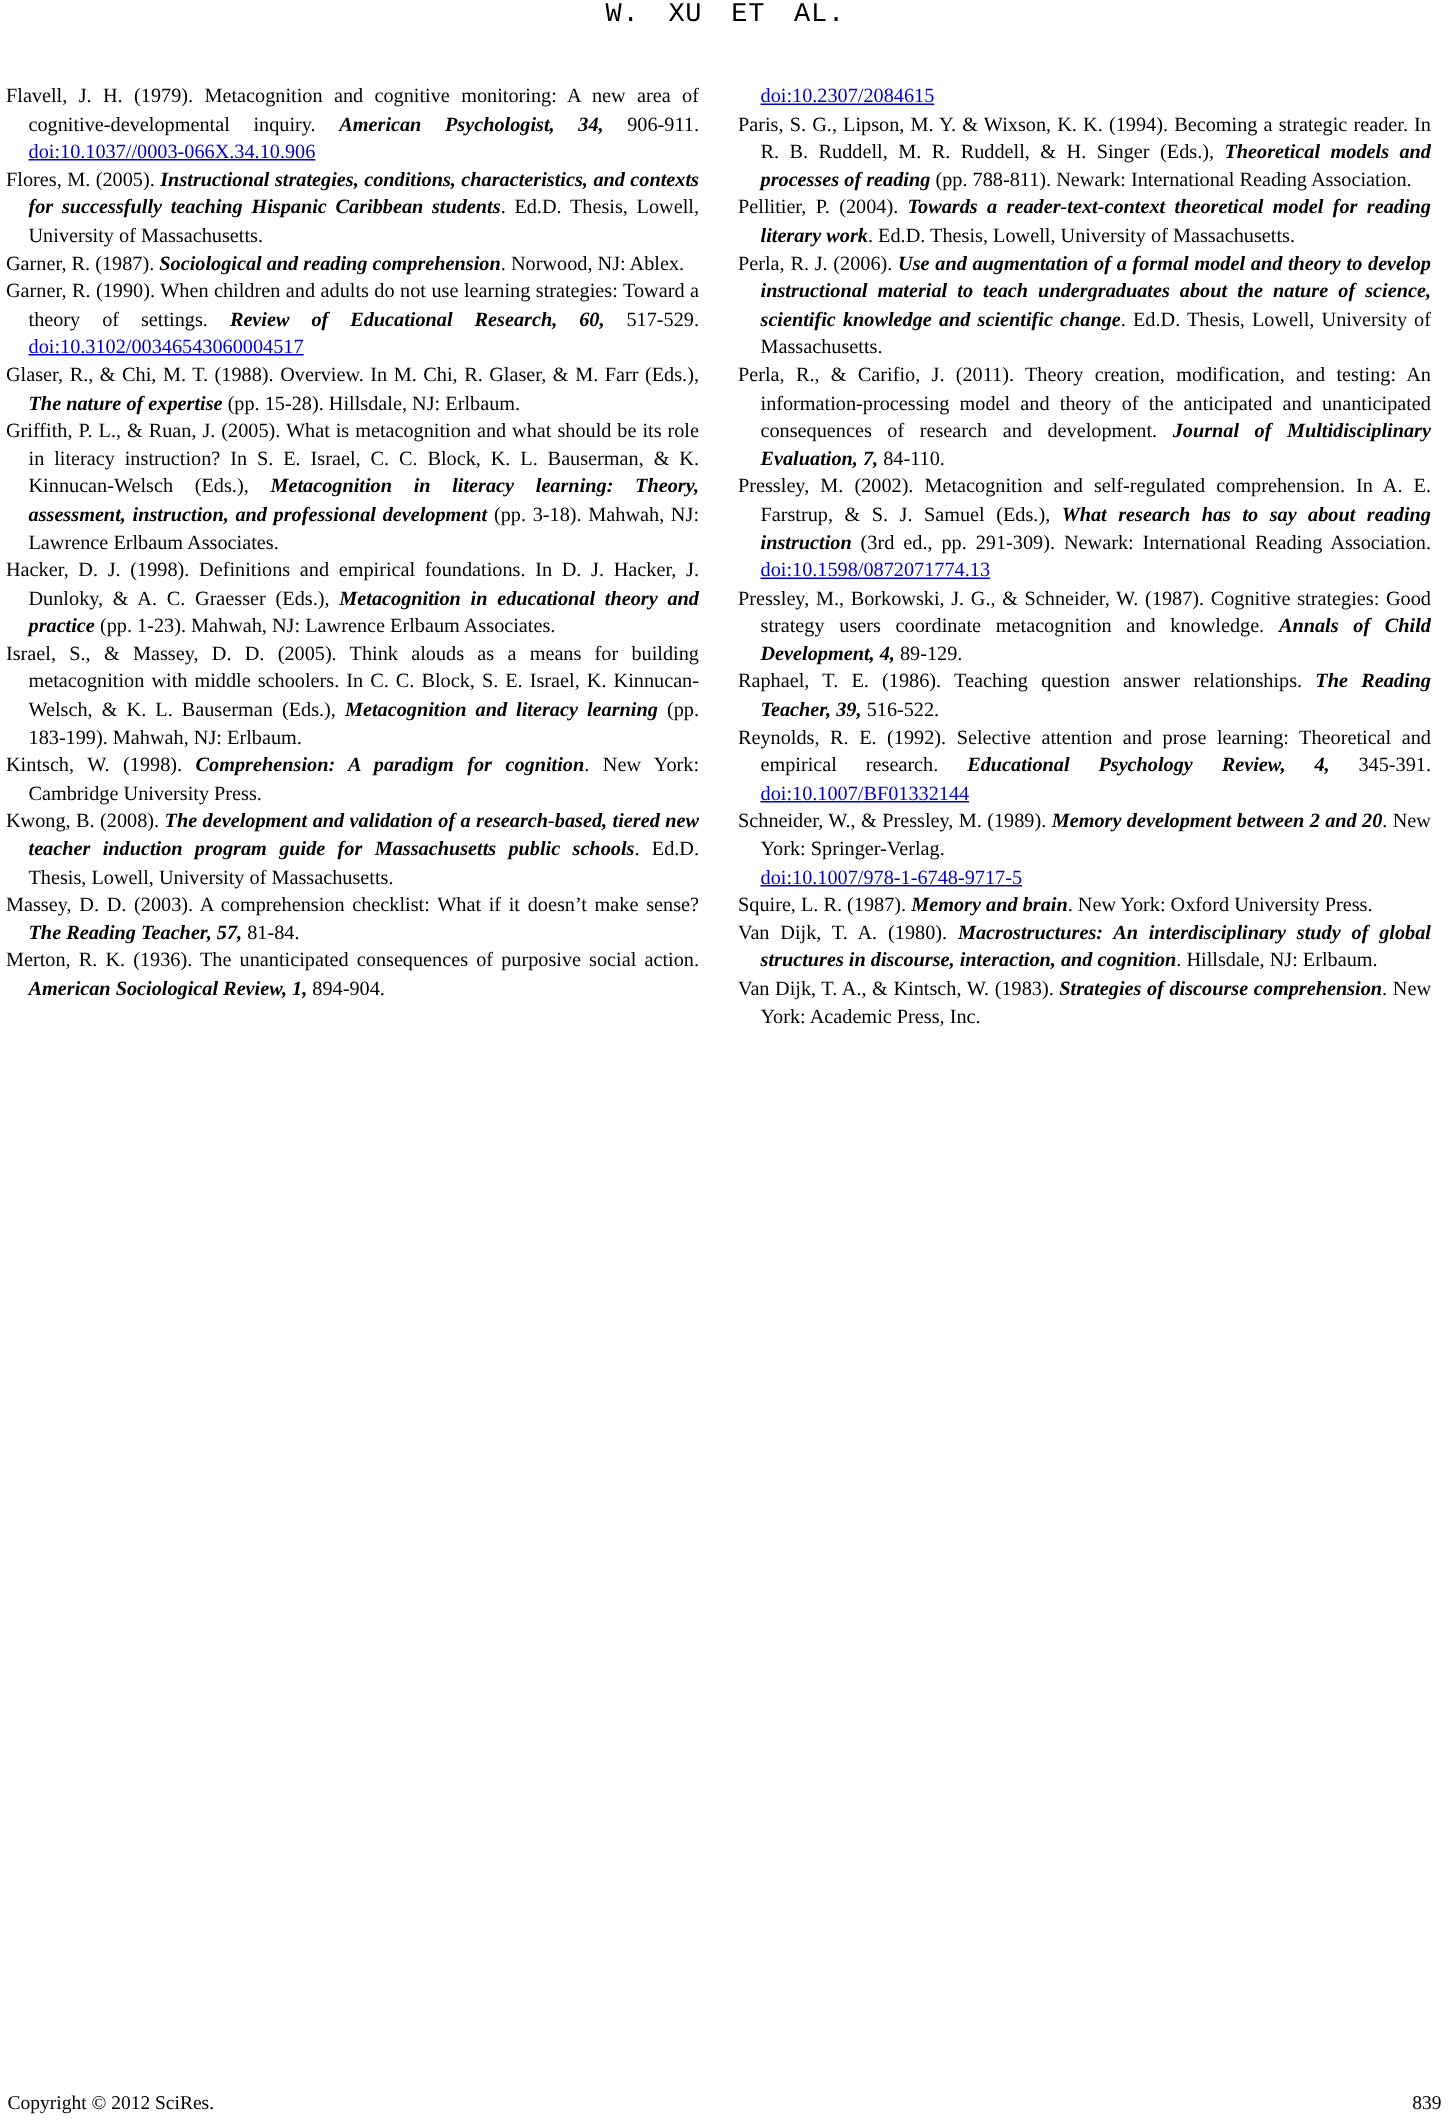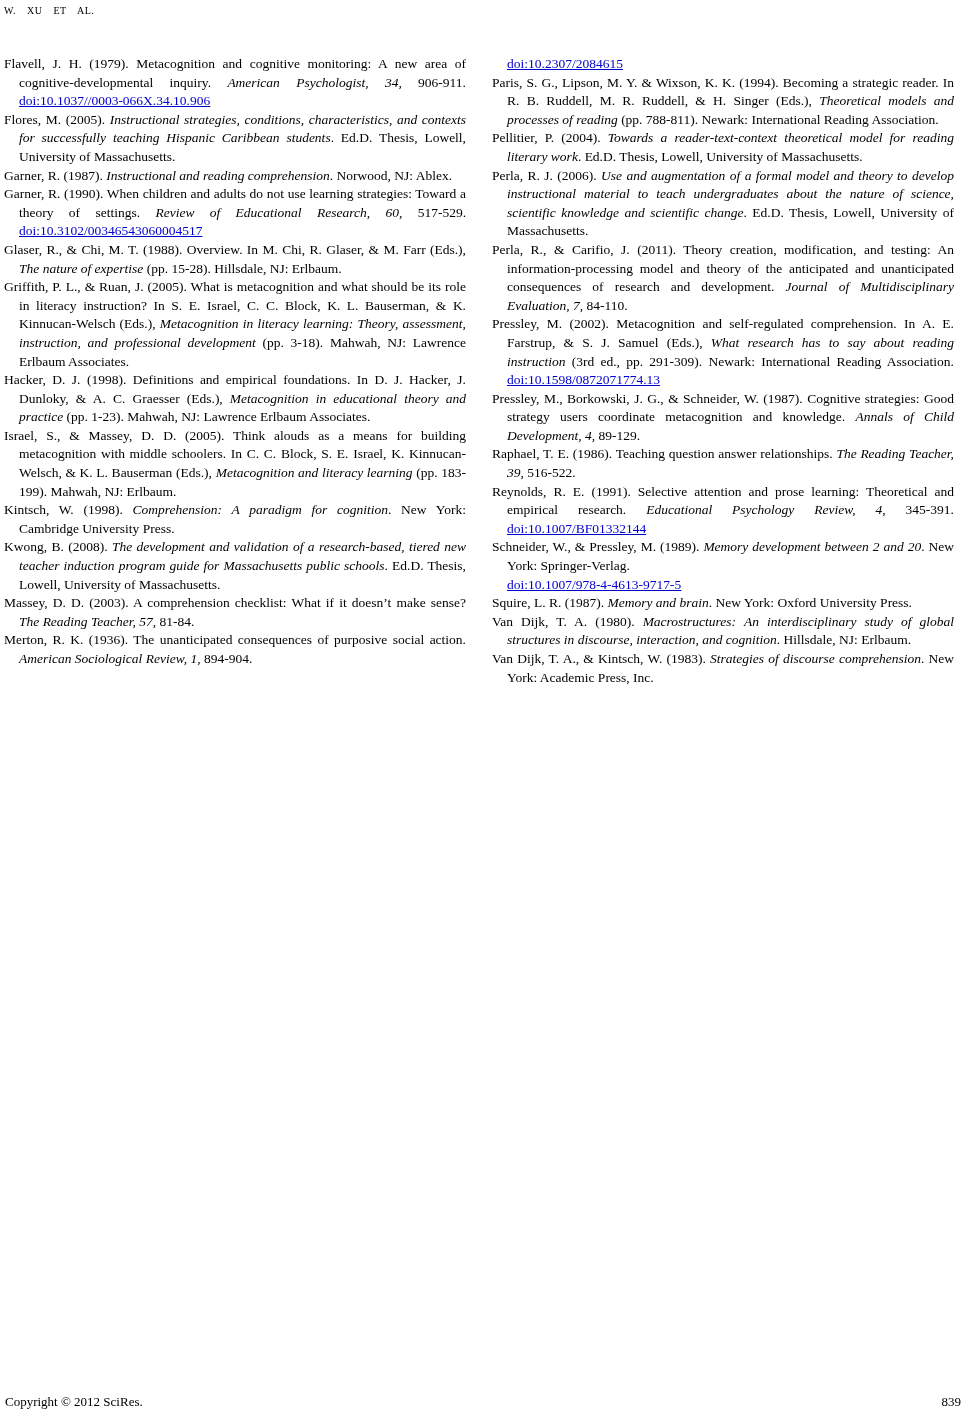--- a/index.html
+++ b/index.html
@@ -9,42 +9,44 @@
     width: 968px; height: 1414px;
     background: var(--page-bg);
     color: var(--text-color);
     font-family: "Liberation Serif", "DejaVu Serif", serif;
     font-size: 13.5px;
     position: relative;
     overflow: hidden;
   }
   .page { width: 100%; height: 100%; position: relative; padding: 3px 5px 0 4px; }
   .running-head {
-    font-size: 10px;
+    text-align: center;
+    font-size: 18px;
     letter-spacing: 0.5px;
     word-spacing: 8px;
     line-height: 15px;
+    font-family: Liberation Mono, monospace;
   }
   .columns {
     display: flex;
     gap: 26px;
     margin-top: 37px;
   }
   .col { width: 462px; flex: 0 0 462px; }
   p.ref {
     margin: 0;
     text-align: justify;
     hyphens: auto;
     -webkit-hyphens: auto;
     line-height: 18.6px;
     padding-left: 15px;
     text-indent: -15px;
   }
   p.ref.cont { text-indent: 0; }
-  p.ref i { font-style: italic; }
+  p.ref i { font-style: italic; font-weight: bold; }
   a.doi-link { color: var(--link-color); cursor: pointer; }
   .footer {
     position: absolute;
     bottom: 4px; left: 5px; right: 7px;
     display: flex;
     justify-content: space-between;
     font-size: 13px;
     line-height: 16px;
     align-items: center;
   }
@@ -53,42 +55,42 @@
 <body>
 
 <div class="page">
 
   <div class="running-head">W. XU ET AL.</div>
 
   <div class="columns">
     <div class="col" id="col-left">
         <p class="ref"><span>Flavell, J. H. (1979). Metacognition and cognitive monitoring: A new area of cognitive-developmental inquiry. </span><i>American Psychologist, 34,</i><span> 906-911. </span><a class="doi-link" href="#">doi:10.1037//0003-066X.34.10.906</a></p>
         <p class="ref"><span>Flores, M. (2005). </span><i>Instructional strategies, conditions, characteristics, and contexts for successfully teaching Hispanic Caribbean students</i><span>. Ed.D. Thesis, Lowell, University of Massachusetts.</span></p>
-        <p class="ref"><span>Garner, R. (1987). </span><i>Instructional and reading comprehension</i><span>. Norwood, NJ: Ablex.</span></p>
+        <p class="ref"><span>Garner, R. (1987). </span><i>Sociological and reading comprehension</i><span>. Norwood, NJ: Ablex.</span></p>
         <p class="ref"><span>Garner, R. (1990). When children and adults do not use learning strategies: Toward a theory of settings. </span><i>Review of Educational Research, 60,</i><span> 517-529. </span><a class="doi-link" href="#">doi:10.3102/00346543060004517</a></p>
         <p class="ref"><span>Glaser, R., &amp; Chi, M. T. (1988). Overview. In M. Chi, R. Glaser, &amp; M. Farr (Eds.), </span><i>The nature of expertise</i><span> (pp. 15-28). Hillsdale, NJ: Erlbaum.</span></p>
         <p class="ref"><span>Griffith, P. L., &amp; Ruan, J. (2005). What is metacognition and what should be its role in literacy instruction? In S. E. Israel, C. C. Block, K. L. Bauserman, &amp; K. Kinnucan-Welsch (Eds.), </span><i>Metacognition in literacy learning: Theory, assessment, instruction, and professional development</i><span> (pp. 3-18). Mahwah, NJ: Lawrence Erlbaum Associates.</span></p>
         <p class="ref"><span>Hacker, D. J. (1998). Definitions and empirical foundations. In D. J. Hacker, J. Dunloky, &amp; A. C. Graesser (Eds.), </span><i>Metacognition in educational theory and practice</i><span> (pp. 1-23). Mahwah, NJ: Lawrence Erlbaum Associates.</span></p>
         <p class="ref"><span>Israel, S., &amp; Massey, D. D. (2005). Think alouds as a means for building metacognition with middle schoolers. In C. C. Block, S. E. Israel, K. Kinnucan-Welsch, &amp; K. L. Bauserman (Eds.), </span><i>Metacognition and literacy learning</i><span> (pp. 183-199). Mahwah, NJ: Erlbaum.</span></p>
         <p class="ref"><span>Kintsch, W. (1998). </span><i>Comprehension: A paradigm for cognition</i><span>. New York: Cambridge University Press.</span></p>
         <p class="ref"><span>Kwong, B. (2008). </span><i>The development and validation of a research-based, tiered new teacher induction program guide for Massachusetts public schools</i><span>. Ed.D. Thesis, Lowell, University of Massachusetts.</span></p>
         <p class="ref"><span>Massey, D. D. (2003). A comprehension checklist: What if it doesn’t make sense? </span><i>The Reading Teacher, 57,</i><span> 81-84.</span></p>
         <p class="ref"><span>Merton, R. K. (1936). The unanticipated consequences of purposive social action. </span><i>American Sociological Review, 1,</i><span> 894-904.</span></p>
       </div>
     <div class="col" id="col-right">
         <p class="ref cont"><a class="doi-link" href="#">doi:10.2307/2084615</a></p>
         <p class="ref"><span>Paris, S. G., Lipson, M. Y. &amp; Wixson, K. K. (1994). Becoming a strategic reader. In R. B. Ruddell, M. R. Ruddell, &amp; H. Singer (Eds.), </span><i>Theoretical models and processes of reading</i><span> (pp. 788-811). Newark: International Reading Association.</span></p>
         <p class="ref"><span>Pellitier, P. (2004). </span><i>Towards a reader-text-context theoretical model for reading literary work</i><span>. Ed.D. Thesis, Lowell, University of Massachusetts.</span></p>
         <p class="ref"><span>Perla, R. J. (2006). </span><i>Use and augmentation of a formal model and theory to develop instructional material to teach undergraduates about the nature of science, scientific knowledge and scientific change</i><span>. Ed.D. Thesis, Lowell, University of Massachusetts.</span></p>
         <p class="ref"><span>Perla, R., &amp; Carifio, J. (2011). Theory creation, modification, and testing: An information-processing model and theory of the anticipated and unanticipated consequences of research and development. </span><i>Journal of Multidisciplinary Evaluation, 7,</i><span> 84-110.</span></p>
         <p class="ref"><span>Pressley, M. (2002). Metacognition and self-regulated comprehension. In A. E. Farstrup, &amp; S. J. Samuel (Eds.), </span><i>What research has to say about reading instruction</i><span> (3rd ed., pp. 291-309). Newark: International Reading Association. </span><a class="doi-link" href="#">doi:10.1598/0872071774.13</a></p>
         <p class="ref"><span>Pressley, M., Borkowski, J. G., &amp; Schneider, W. (1987). Cognitive strategies: Good strategy users coordinate metacognition and knowledge. </span><i>Annals of Child Development, 4,</i><span> 89-129.</span></p>
         <p class="ref"><span>Raphael, T. E. (1986). Teaching question answer relationships. </span><i>The Reading Teacher, 39,</i><span> 516-522.</span></p>
-        <p class="ref"><span>Reynolds, R. E. (1991). Selective attention and prose learning: Theoretical and empirical research. </span><i>Educational Psychology Review, 4,</i><span> 345-391. </span><a class="doi-link" href="#">doi:10.1007/BF01332144</a></p>
-        <p class="ref"><span>Schneider, W., &amp; Pressley, M. (1989). </span><i>Memory development between 2 and 20</i><span>. New York: Springer-Verlag.</span><br><a class="doi-link" href="#">doi:10.1007/978-4-4613-9717-5</a></p>
+        <p class="ref"><span>Reynolds, R. E. (1992). Selective attention and prose learning: Theoretical and empirical research. </span><i>Educational Psychology Review, 4,</i><span> 345-391. </span><a class="doi-link" href="#">doi:10.1007/BF01332144</a></p>
+        <p class="ref"><span>Schneider, W., &amp; Pressley, M. (1989). </span><i>Memory development between 2 and 20</i><span>. New York: Springer-Verlag.</span><br><a class="doi-link" href="#">doi:10.1007/978-1-6748-9717-5</a></p>
         <p class="ref"><span>Squire, L. R. (1987). </span><i>Memory and brain</i><span>. New York: Oxford University Press.</span></p>
         <p class="ref"><span>Van Dijk, T. A. (1980). </span><i>Macrostructures: An interdisciplinary study of global structures in discourse, interaction, and cognition</i><span>. Hillsdale, NJ: Erlbaum.</span></p>
         <p class="ref"><span>Van Dijk, T. A., &amp; Kintsch, W. (1983). </span><i>Strategies of discourse comprehension</i><span>. New York: Academic Press, Inc.</span></p>
       </div>
   </div>
 
   <div class="footer">
     <span>Copyright © 2012 SciRes.</span>
     <span>839</span>
   </div>

